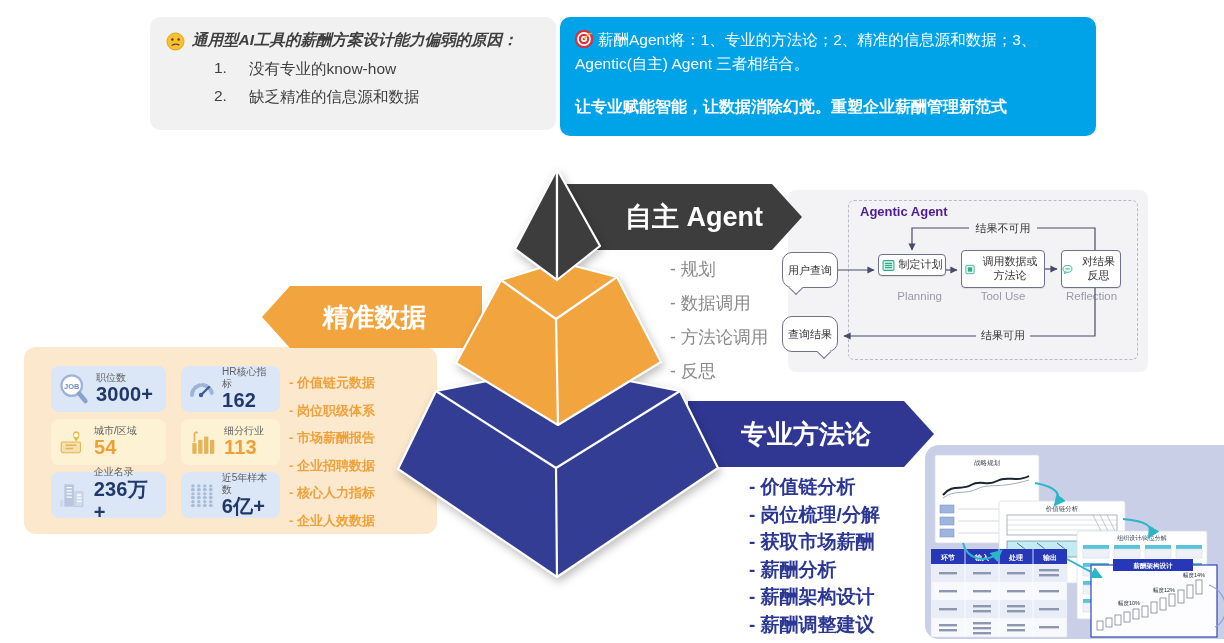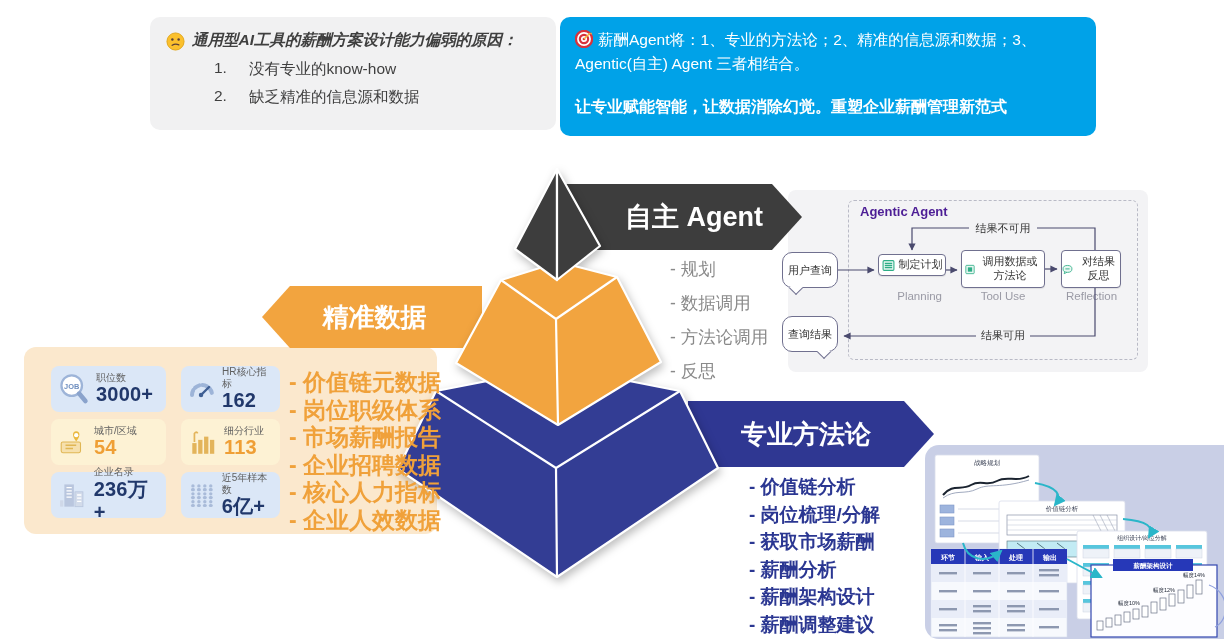--- a/index.html
+++ b/index.html
@@ -54,21 +54,21 @@
      clip-path:polygon(0 0,87.8% 0,100% 50%,87.8% 100%,0 100%);padding-left:50px;padding-right:20px;box-sizing:border-box;}
   .banner-data{left:262px;top:286px;width:220px;height:62px;background:#f2a43f;font-size:26px;
      clip-path:polygon(12.7% 0,100% 0,100% 100%,12.7% 100%,0 50%);padding-left:30px;padding-right:25px;box-sizing:border-box;}
   .banner-method{left:688px;top:401px;width:246px;height:66px;background:#2f3792;font-size:26px;
      clip-path:polygon(0 0,87.8% 0,100% 50%,87.8% 100%,0 100%);padding-left:30px;padding-right:40px;box-sizing:border-box;}
   .pyramid-svg{position:absolute;left:390px;top:160px;z-index:3;pointer-events:none;}
   
   .points{position:absolute;list-style:none;margin:0;padding:0;z-index:4;}
   .points li::before{content:"- ";}
   .agent-points{left:670px;top:252px;font-size:17.5px;color:#8a8a8a;line-height:34px;}
-  .data-points{left:289px;top:369px;font-size:23px;font-weight:bold;color:#f0a13a;line-height:27.5px;}
+  .data-points{left:289px;top:369px;font-size:13px;font-weight:bold;color:#f0a13a;line-height:27.5px;}
   .method-points{left:749px;top:473px;font-size:19px;font-weight:bold;color:#2b3792;line-height:27.5px;}
 </style>
 </head>
 <body>
 
 <div class="stage">
 
   <section class="topcard problem">
     <div class="prob-title-row">
       <svg width="19" height="19" viewBox="0 0 20 20">

